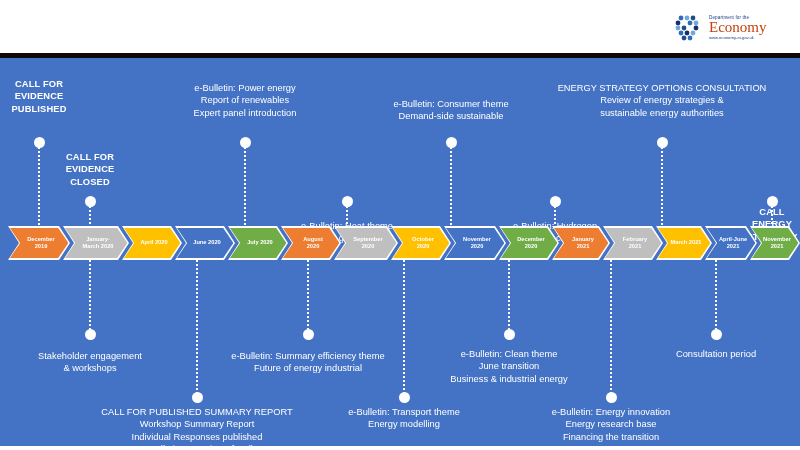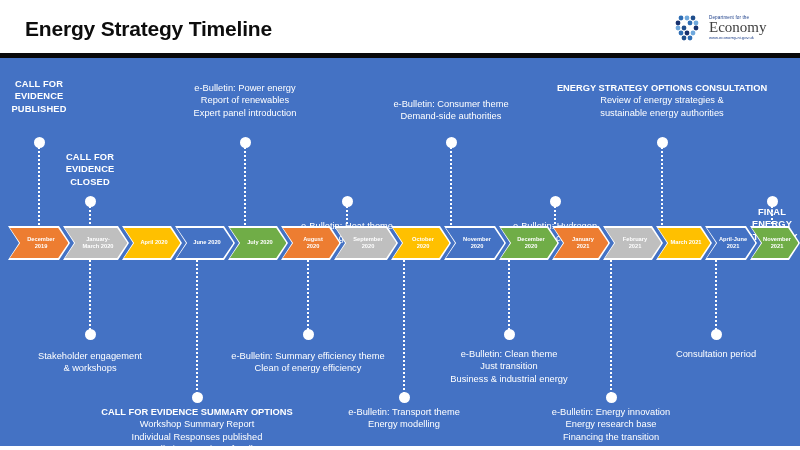--- a/index.html
+++ b/index.html
@@ -21,21 +21,21 @@
     letter-spacing:-0.2px;white-space:nowrap;
   }
   #logo{
     position:absolute;right:14px;top:10px;
     width:112px;height:36px;
     display:flex;align-items:center;gap:5px;
   }
   #logo-mark{width:30px;height:30px;position:relative;flex:0 0 auto;}
   #logo-text{display:flex;flex-direction:column;justify-content:center;line-height:1;}
   #logo-dept{font-size:4.6px;color:#1d3f8a;letter-spacing:0.1px;white-space:nowrap;}
-  #logo-economy{font-family:"Liberation Serif",serif;font-size:15px;color:#404040;line-height:1;white-space:nowrap;}
+  #logo-economy{font-family:"Liberation Serif",serif;font-size:15px;color:#c2410c;line-height:1;white-space:nowrap;}
   #logo-url{font-size:4.2px;color:#1d3f8a;white-space:nowrap;margin-top:1px;}
   #divider-bar{
     position:absolute;left:0;top:53px;width:800px;height:5px;background:#0a0a0a;
   }
   
   #board{
     position:absolute;left:0;top:58px;width:800px;height:388px;
     background:#4472c4;overflow:hidden;
   }
   
@@ -64,27 +64,26 @@
   .dot{
     position:absolute;width:11px;height:11px;border-radius:50%;
     background:#ffffff;
   }
   
   .lbl{
     position:absolute;color:#ffffff;text-align:center;
     font-size:9.3px;line-height:1.32;white-space:nowrap;
   }
   .lbl.bold{font-weight:bold;letter-spacing:0.15px;}
-  .lbl .hd{font-weight:bold;}
+  .lbl .hd{font-weight:normal;}
 </style>
 </head>
 <body>
 
 <div id="header">
-  <div id="page-title">Energy Strategy Timeline</div>
 
   <div id="logo">
     <div id="logo-mark">
       <svg viewBox="0 0 30 30" width="30" height="30" aria-hidden="true">
         <g>
           <circle cx="7" cy="5" r="2.4" fill="#2e6db4"></circle>
           <circle cx="13" cy="5" r="2.4" fill="#6fa8dc"></circle>
           <circle cx="19" cy="5" r="2.4" fill="#1f4e8c"></circle>
           <circle cx="4" cy="10" r="2.4" fill="#16306e"></circle>
           <circle cx="10" cy="10" r="2.4" fill="#ffffff"></circle>
@@ -128,29 +127,29 @@
       <div class="conn" style="left: 403px; top: 202px; height: 143px;"></div>
       <div class="conn" style="left: 508px; top: 202px; height: 80px;"></div>
       <div class="conn" style="left: 610px; top: 202px; height: 143px;"></div>
       <div class="conn" style="left: 715px; top: 202px; height: 80px;"></div>
     </div>
   <div id="labels-layer">
       <div class="lbl bold" style="top: 20px; left: 0px; width: 800px; text-align: center; transform: translateX(-361px);"><span>CALL FOR</span><br><span>EVIDENCE</span><br><span>PUBLISHED</span></div>
       <div class="lbl bold" style="top: 93px; left: 0px; width: 800px; text-align: center; transform: translateX(-310px);"><span>CALL FOR</span><br><span>EVIDENCE</span><br><span>CLOSED</span></div>
       <div class="lbl" style="top: 24px; left: 0px; width: 800px; text-align: center; transform: translateX(-155px);"><span>e-Bulletin: Power energy</span><br><span>Report of renewables</span><br><span>Expert panel introduction</span></div>
       <div class="lbl" style="top: 162px; left: 0px; width: 800px; text-align: center; transform: translateX(-53px);"><span>e-Bulletin: Heat theme</span><br><span>Energy governance</span></div>
-      <div class="lbl" style="top: 40px; left: 0px; width: 800px; text-align: center; transform: translateX(51px);"><span>e-Bulletin: Consumer theme</span><br><span>Demand-side authorities</span></div>
+      <div class="lbl" style="top: 40px; left: 0px; width: 800px; text-align: center; transform: translateX(51px);"><span>e-Bulletin: Consumer theme</span><br><span>Demand-side sustainable</span></div>
       <div class="lbl" style="top: 162px; left: 0px; width: 800px; text-align: center; transform: translateX(155px);"><span>e-Bulletin: Hydrogen</span><br><span>Carbon capture</span></div>
       <div class="lbl" style="top: 24px; left: 0px; width: 800px; text-align: center; transform: translateX(262px);"><span class="hd">ENERGY STRATEGY OPTIONS CONSULTATION</span><br><span>Review of energy strategies &amp;</span><br><span>sustainable energy authorities</span></div>
-      <div class="lbl bold" style="top: 148px; left: 0px; width: 800px; text-align: center; transform: translateX(372px);"><span>FINAL</span><br><span>ENERGY</span><br><span>STRATEGY</span></div>
+      <div class="lbl bold" style="top: 148px; left: 0px; width: 800px; text-align: center; transform: translateX(372px);"><span>CALL</span><br><span>ENERGY</span><br><span>STRATEGY</span></div>
       <div class="lbl" style="top: 292px; left: 0px; width: 800px; text-align: center; transform: translateX(-310px);"><span>Stakeholder engagement</span><br><span>&amp; workshops</span></div>
-      <div class="lbl" style="top: 292px; left: 0px; width: 800px; text-align: center; transform: translateX(-92px);"><span>e-Bulletin: Summary efficiency theme</span><br><span>Clean of energy efficiency</span></div>
-      <div class="lbl" style="top: 348px; left: 0px; width: 800px; text-align: center; transform: translateX(-203px);"><span class="hd">CALL FOR EVIDENCE SUMMARY OPTIONS</span><br><span>Workshop Summary Report</span><br><span>Individual Responses published</span><br><span>e-Bulletin: Overview of Call</span><br></div>
+      <div class="lbl" style="top: 292px; left: 0px; width: 800px; text-align: center; transform: translateX(-92px);"><span>e-Bulletin: Summary efficiency theme</span><br><span>Future of energy industrial</span></div>
+      <div class="lbl" style="top: 348px; left: 0px; width: 800px; text-align: center; transform: translateX(-203px);"><span class="hd">CALL FOR PUBLISHED SUMMARY REPORT</span><br><span>Workshop Summary Report</span><br><span>Individual Responses published</span><br><span>e-Bulletin: Overview of Call</span><br></div>
       <div class="lbl" style="top: 348px; left: 0px; width: 800px; text-align: center; transform: translateX(4px);"><span>e-Bulletin: Transport theme</span><br><span>Energy modelling</span></div>
-      <div class="lbl" style="top: 290px; left: 0px; width: 800px; text-align: center; transform: translateX(109px);"><span>e-Bulletin: Clean theme</span><br><span>Just transition</span><br><span>Business &amp; industrial energy</span></div>
+      <div class="lbl" style="top: 290px; left: 0px; width: 800px; text-align: center; transform: translateX(109px);"><span>e-Bulletin: Clean theme</span><br><span>June transition</span><br><span>Business &amp; industrial energy</span></div>
       <div class="lbl" style="top: 348px; left: 0px; width: 800px; text-align: center; transform: translateX(211px);"><span>e-Bulletin: Energy innovation</span><br><span>Energy research base</span><br><span>Financing the transition</span></div>
       <div class="lbl" style="top: 290px; left: 0px; width: 800px; text-align: center; transform: translateX(316px);"><span>Consultation period</span></div>
     </div>
   <div id="chevron-bar">
       <div class="chev-outer" style="left: 0px; width: 62px;">
         <div class="chev-inner" style="width: 58.8px; background: rgb(237, 125, 49);">December<br>2019</div>
       </div>
       <div class="chev-outer" style="left: 55px; width: 66px;">
         <div class="chev-inner" style="width: 62.8px; background: rgb(191, 191, 191);">January-<br>March 2020</div>
       </div>

